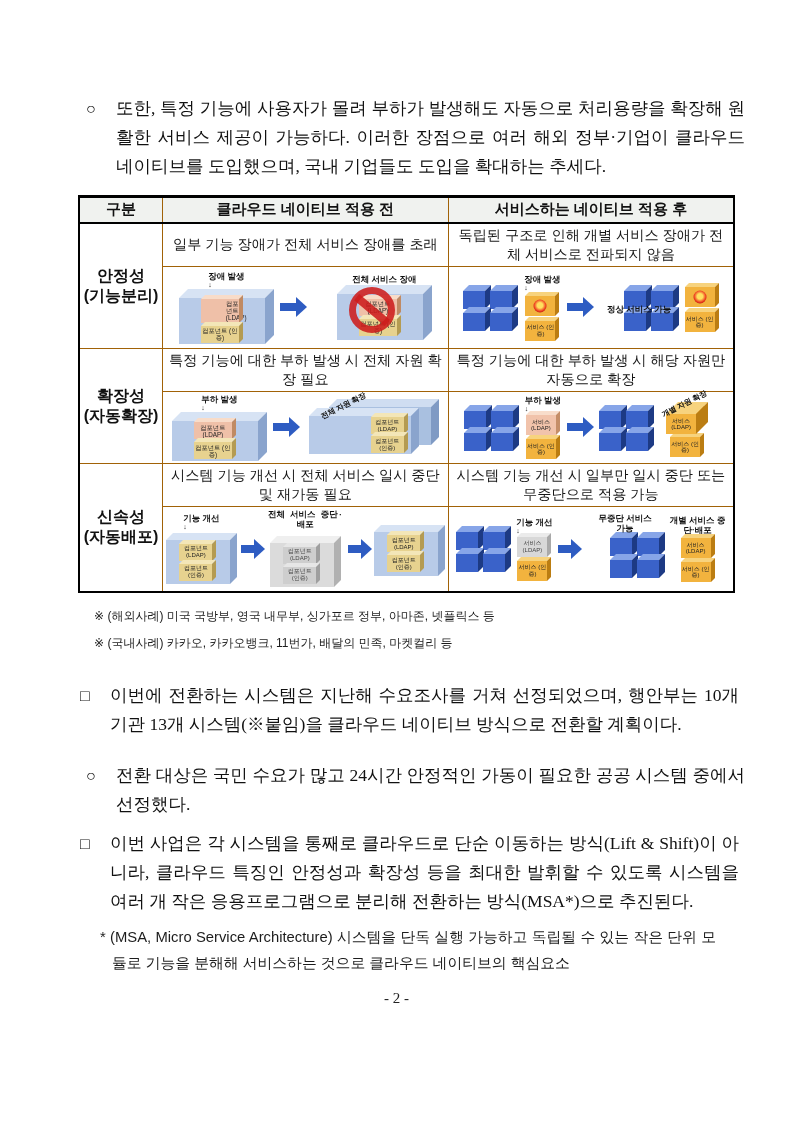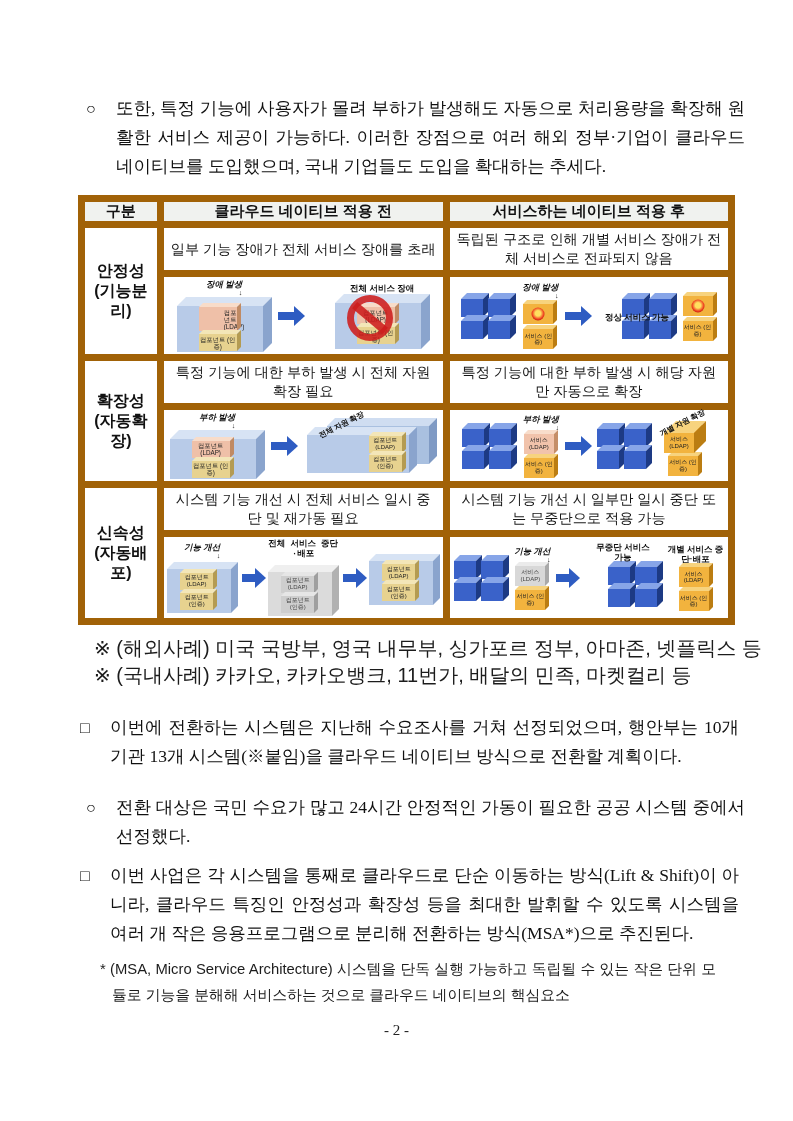--- a/index.html
+++ b/index.html
@@ -11,21 +11,21 @@
   .para{display:flex;width:659px;font-size:17.5px;line-height:29px;text-align:justify;}
   .para .mk{flex:none;width:30px;font-size:16px;}
   .para .tx{flex:1;}
   .p-circle{margin-left:86px;}
   .p-square{margin-left:80px;}
 
   
   table.cmp{border-collapse:collapse;margin:14px 0 0 78px;width:657px;
             border:2px solid #000;border-top:3px solid #000;
             font-family:"Liberation Sans","DejaVu Sans",sans-serif;}
-  .cmp th,.cmp td{border:7px solid #a16207;}
+  .cmp th,.cmp td{border:1px solid #a16207;}
   .cmp th{background:#f0f2ef;font-weight:bold;font-size:15px;height:26px;border-bottom:2px solid #000;}
   .cmp td.rowlabel{width:85px;font-weight:bold;font-size:16px;line-height:20px;text-align:center;}
   .cmp td.desc{width:286px;font-size:14.2px;line-height:19px;height:40px;text-align:center;vertical-align:middle;padding:2px 6px;color:#161616;}
   .cmp td.diag{vertical-align:middle;padding:2px 3px;}
   td.diag.r1{height:82px;} td.diag.r2{height:62px;} td.diag.r3{height:86px;}
   .dwrap{display:flex;align-items:center;justify-content:center;gap:5px;}
 
   
   .b3{position:relative;background:var(--f);}
   .b3::before{content:"";position:absolute;left:0;top:calc(0px - var(--d));width:100%;height:var(--d);
@@ -50,21 +50,21 @@
 
   .svcstack{display:flex;flex-direction:column;align-items:center;}
   .svc{width:30px;height:20px;--d:4px;--f:#f2b33e;--t:#f7d37e;--s:#bb7d12;margin:5px 4px 0 0;
        font-size:6px;line-height:6.5px;text-align:center;display:flex;align-items:center;justify-content:center;color:#222;position:relative;}
   .svc.pink{--f:#f1c3ab;--t:#f8ddcb;--s:#c58e68;}
   .svc.gray{--f:#d8d8d8;--t:#ebebeb;--s:#a9a9a9;color:#454545;}
 
   .fire{position:absolute;left:50%;top:50%;transform:translate(-50%,-50%);width:13px;height:13px;border-radius:50%;
         background:radial-gradient(circle at 50% 45%,#ffe05e 0 28%,#f04020 60%,#a00404 85%);z-index:2;}
 
-  .evt{display:block;font-weight:bold;font-size:8.5px;line-height:10px;text-align:right;color:#111;font-style:italic;}
+  .evt{display:block;font-weight:bold;font-size:8.5px;line-height:10px;text-align:left;color:#111;}
   .evt::after{content:"↓";display:block;font-size:7px;line-height:7px;font-weight:normal;}
   .cap{font-weight:bold;font-size:8.5px;line-height:10px;text-align:center;color:#111;}
   .cap.overlay{position:absolute;left:50%;transform:translateX(-50%);white-space:nowrap;z-index:4;}
   .diagLbl{position:absolute;font-weight:bold;font-size:7.5px;white-space:nowrap;transform:rotate(-27deg);z-index:4;color:#111;}
 
   .arr{flex:none;width:28px;height:22px;position:relative;align-self:center;}
   .arr::before{content:"";position:absolute;left:1px;top:7px;width:16px;height:8px;background:#2e5cc2;}
   .arr::after{content:"";position:absolute;left:17px;top:1px;width:0;height:0;border:10px solid transparent;border-left:11px solid #2e5cc2;}
   .arr.sm{width:24px;} .arr.sm::before{width:13px;} .arr.sm::after{left:14px;}
 
@@ -79,21 +79,21 @@
   .expMono .front{position:absolute;left:4px;top:15px;width:102px;height:38px;--d:8px;--f:#b8cbe8;--t:#d7e3f4;--s:#8aa4cd;
                   display:flex;align-items:center;justify-content:flex-end;gap:2px;padding-right:3px;}
   .expMono .fcol{display:flex;flex-direction:column;gap:2px;}
 
   .expSvc{position:relative;width:58px;height:60px;}
   .expSvc .svc{position:absolute;margin:0;}
   .expSvc .e1{left:14px;top:9px;} .expSvc .e2{left:10px;top:13px;} .expSvc .e3{left:6px;top:17px;z-index:2;}
   .expSvc .e4{left:10px;top:40px;}
 
   
-  .notes{margin:10px 0 0 94px;font-family:"Liberation Sans","DejaVu Sans",sans-serif;font-size:20px;line-height:27px;color:#1c1c1c;}
+  .notes{margin:10px 0 0 94px;font-family:"Liberation Sans","DejaVu Sans",sans-serif;font-size:12px;line-height:27px;color:#1c1c1c;}
   .footnote{margin:8px 0 0 100px;width:616px;font-family:"Liberation Sans","DejaVu Sans",sans-serif;
             font-size:14.8px;line-height:26px;text-align:justify;color:#1c1c1c;padding-left:12px;text-indent:-12px;}
   .pageno{margin-top:14px;text-align:center;font-size:15px;color:#222;}
 </style>
 </head>
 <body>
 
 <div class="page">
 
   <div class="para p-circle">

